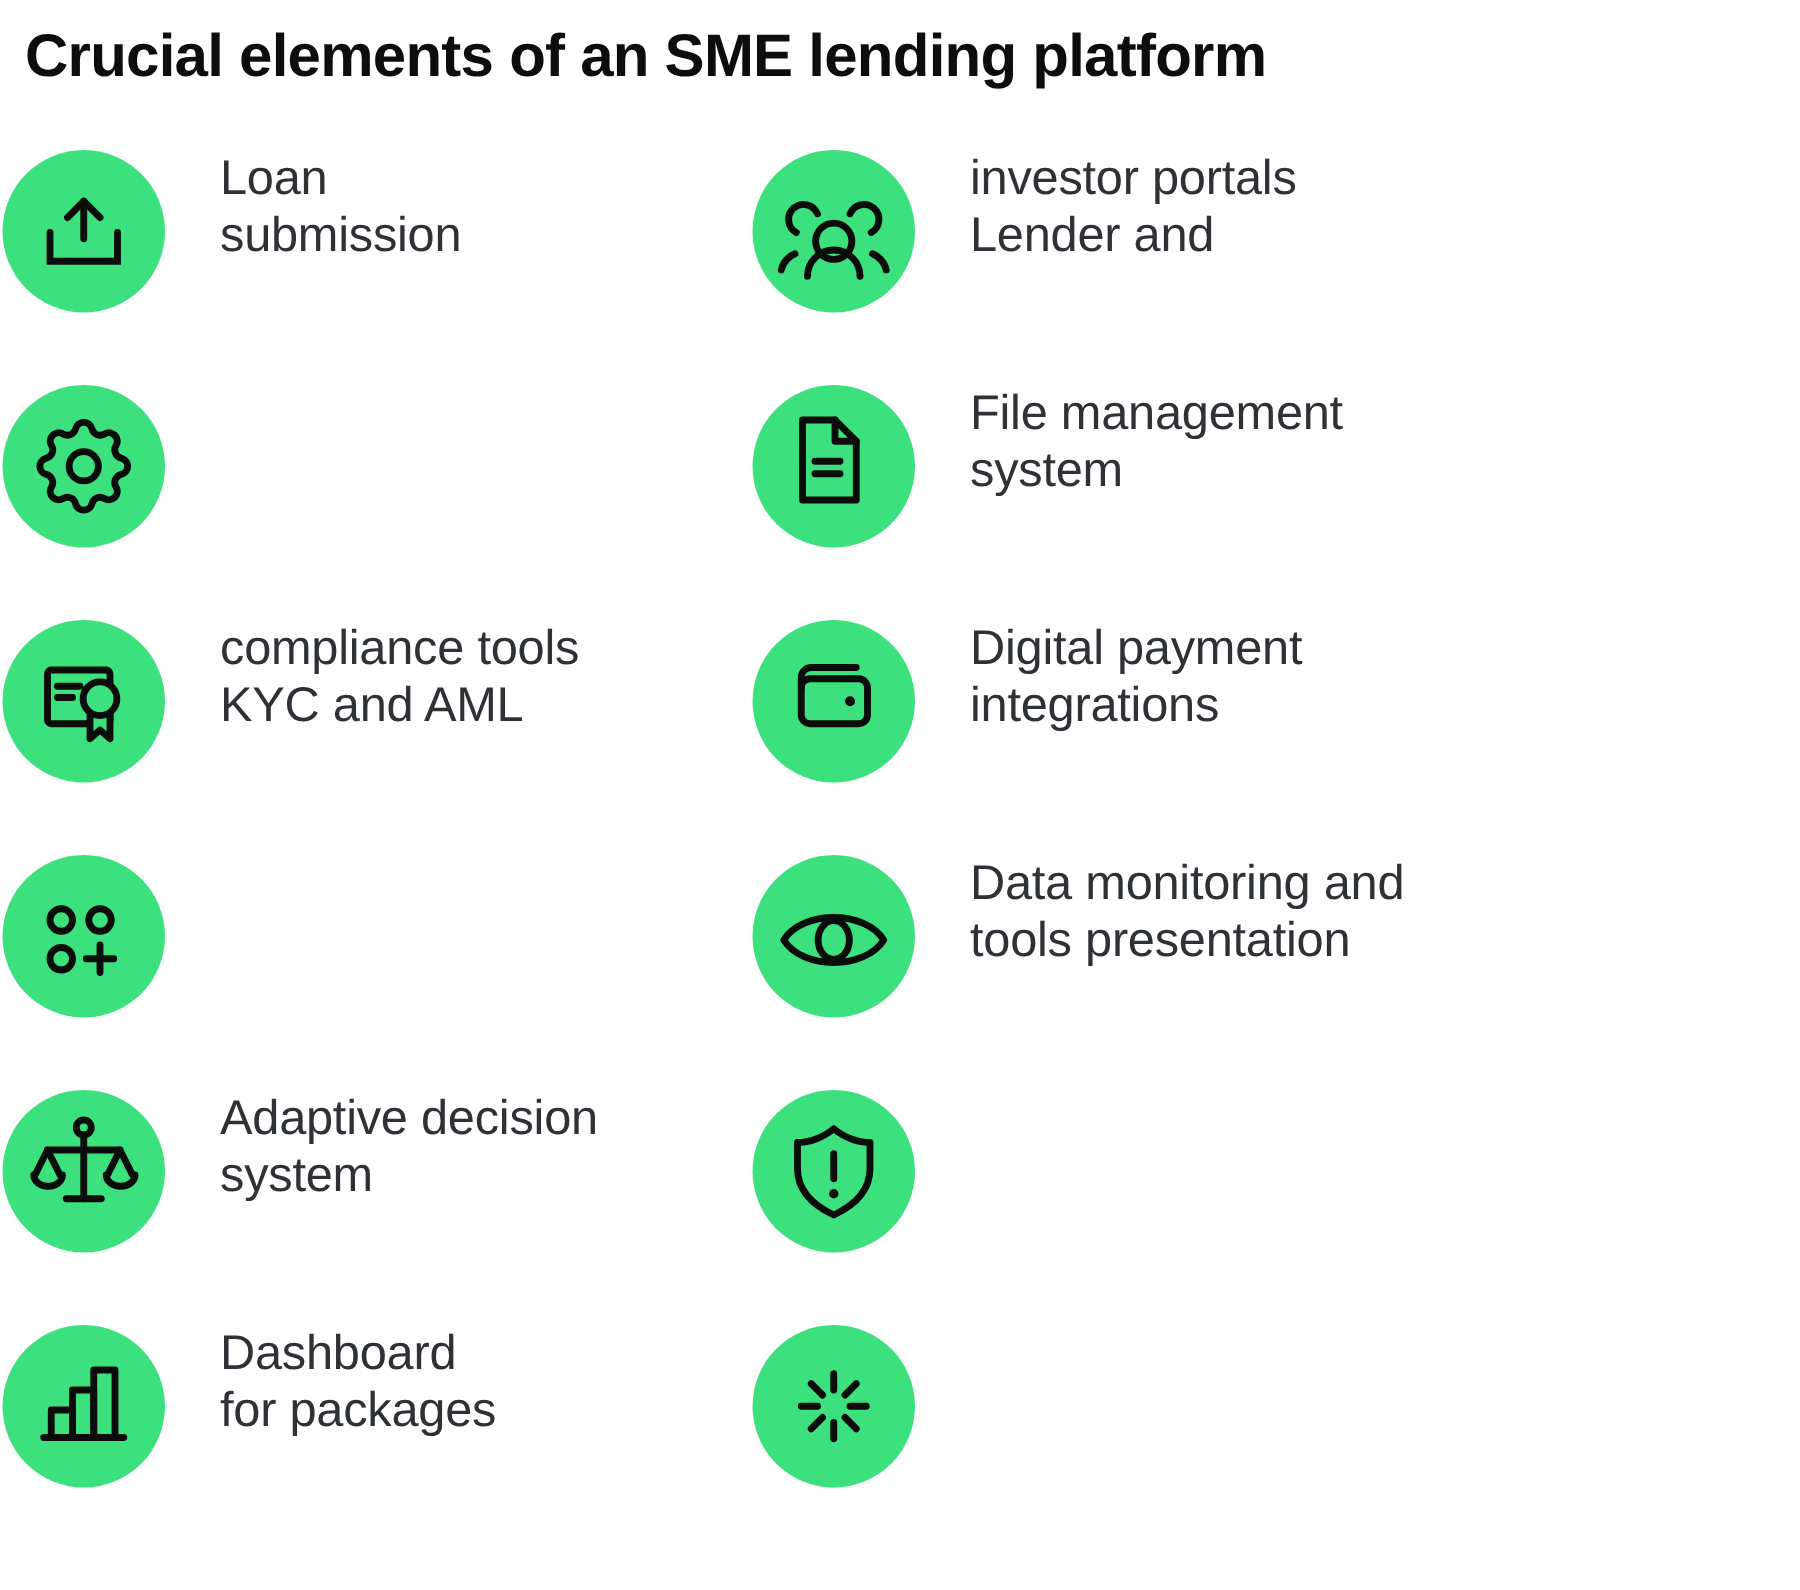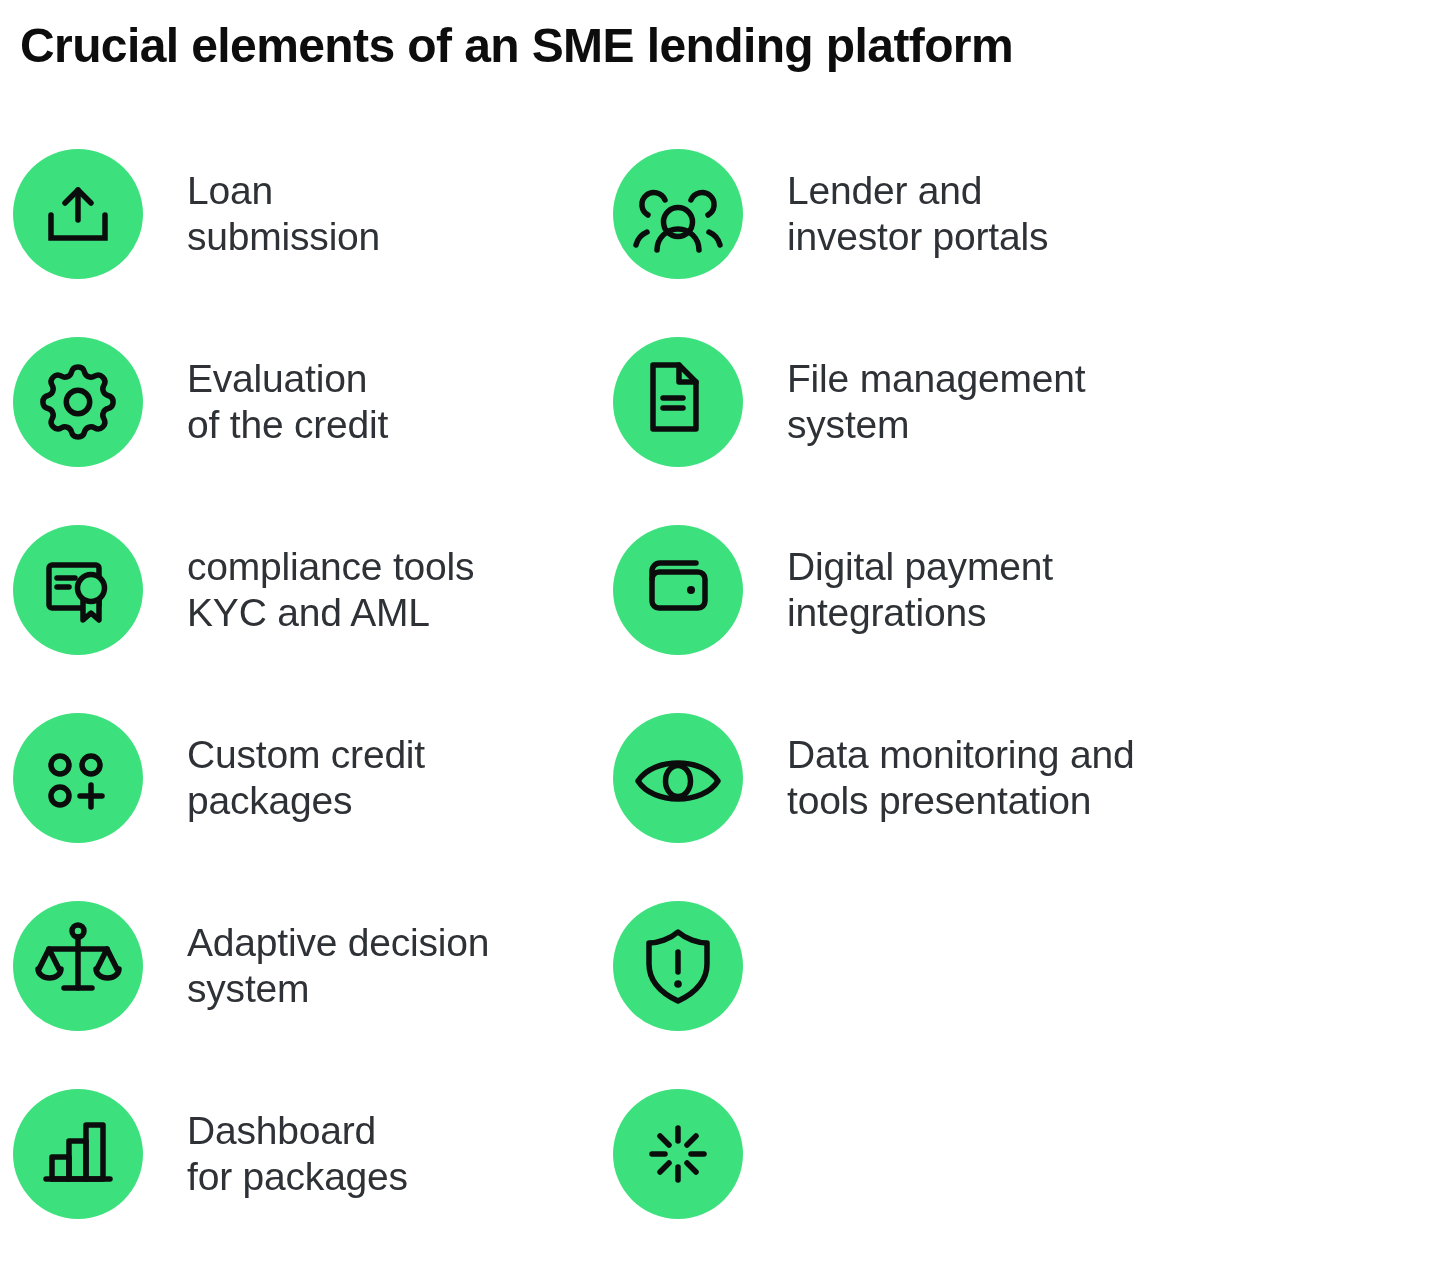--- a/index.html
+++ b/index.html
@@ -21,22 +21,22 @@
     position:absolute;left:20px;top:18px;margin:0;
     font-size:48px;font-weight:700;letter-spacing:-0.6px;
     color:var(--title);
     line-height:1.15;
   }
   .grid{
     position:absolute;left:0;top:120px;width:1440px;
     display:grid;grid-template-columns:600px 1fr;
   }
   .item{
-    display:flex;align-items:center;
-    height:188px;padding-left:13px;
+    display:flex;
+    height:188px;padding-left:2px;
   }
   .bubble{
     width:130px;height:130px;border-radius:50%;
     background:var(--green);
     flex:0 0 auto;
     display:flex;align-items:center;justify-content:center;
   }
   .bubble svg{width:130px;height:130px;display:block;}
   .icon-svg{
     fill:none;stroke:var(--ink);
@@ -80,37 +80,33 @@
         <svg class="icon-svg" viewBox="0 0 130 130" aria-hidden="true">
           <path d="M35,66 A12,12 0 1 1 52,51"></path>
           <path d="M95,66 A12,12 0 1 0 78,51"></path>
           <circle cx="65" cy="73" r="14.5"></circle>
           <path d="M44,101 a21,21 0 0 1 42,0"></path>
           <path d="M23,96 a19,19 0 0 1 11,-13"></path>
           <path d="M107,96 a19,19 0 0 0 -11,-13"></path>
         </svg>
       </div>
       <div class="label">
+        <span>investor portals</span>
         <span>Lender and</span>
-        <span>investor portals</span>
       </div>
     </div>
 
     <div class="item">
       <div class="bubble">
         <svg class="icon-svg" viewBox="0 0 130 130" aria-hidden="true">
           <g transform="translate(65,65) scale(3.9) translate(-12,-12)">
             <path vector-effect="non-scaling-stroke" d="M10.325 4.317c.426 -1.756 2.924 -1.756 3.35 0a1.724 1.724 0 0 0 2.573 1.066c1.543 -.94 3.31 .826 2.37 2.37a1.724 1.724 0 0 0 1.065 2.572c1.756 .426 1.756 2.924 0 3.35a1.724 1.724 0 0 0 -1.066 2.573c.94 1.543 -.826 3.31 -2.37 2.37a1.724 1.724 0 0 0 -2.572 1.065c-.426 1.756 -2.924 1.756 -3.35 0a1.724 1.724 0 0 0 -2.573 -1.066c-1.543 .94 -3.31 -.826 -2.37 -2.37a1.724 1.724 0 0 0 -1.065 -2.572c-1.756 -.426 -1.756 -2.924 0 -3.35a1.724 1.724 0 0 0 1.066 -2.573c-.94 -1.543 .826 -3.31 2.37 -2.37c1 .608 2.296 .07 2.573 -1.066z"></path>
             <circle vector-effect="non-scaling-stroke" cx="12" cy="12" r="3"></circle>
           </g>
         </svg>
-      </div>
-      <div class="label">
-        <span>Evaluation</span>
-        <span>of the credit</span>
       </div>
     </div>
 
     <div class="item">
       <div class="bubble">
         <svg class="icon-svg" viewBox="0 0 130 130" aria-hidden="true">
           <path d="M40,28 H66 L83,45 V92 H40 Z"></path>
           <path d="M66,28 V45 H83"></path>
           <path d="M50,61 H70"></path>
           <path d="M50,71 H70"></path>
@@ -154,24 +150,20 @@
 
     <div class="item">
       <div class="bubble">
         <svg class="icon-svg" viewBox="0 0 130 130" aria-hidden="true">
           <circle cx="47" cy="52" r="9"></circle>
           <circle cx="78" cy="52" r="9"></circle>
           <circle cx="47" cy="83" r="9"></circle>
           <path d="M78,72 V94"></path>
           <path d="M67,83 H89"></path>
         </svg>
-      </div>
-      <div class="label">
-        <span>Custom credit</span>
-        <span>packages</span>
       </div>
     </div>
 
     <div class="item">
       <div class="bubble">
         <svg class="icon-svg" viewBox="0 0 130 130" aria-hidden="true">
           <path d="M25,68 C40,44 90,44 105,68 C90,92 40,92 25,68 Z"></path>
           <ellipse cx="65" cy="68" rx="12.5" ry="15.5"></ellipse>
         </svg>
       </div>

